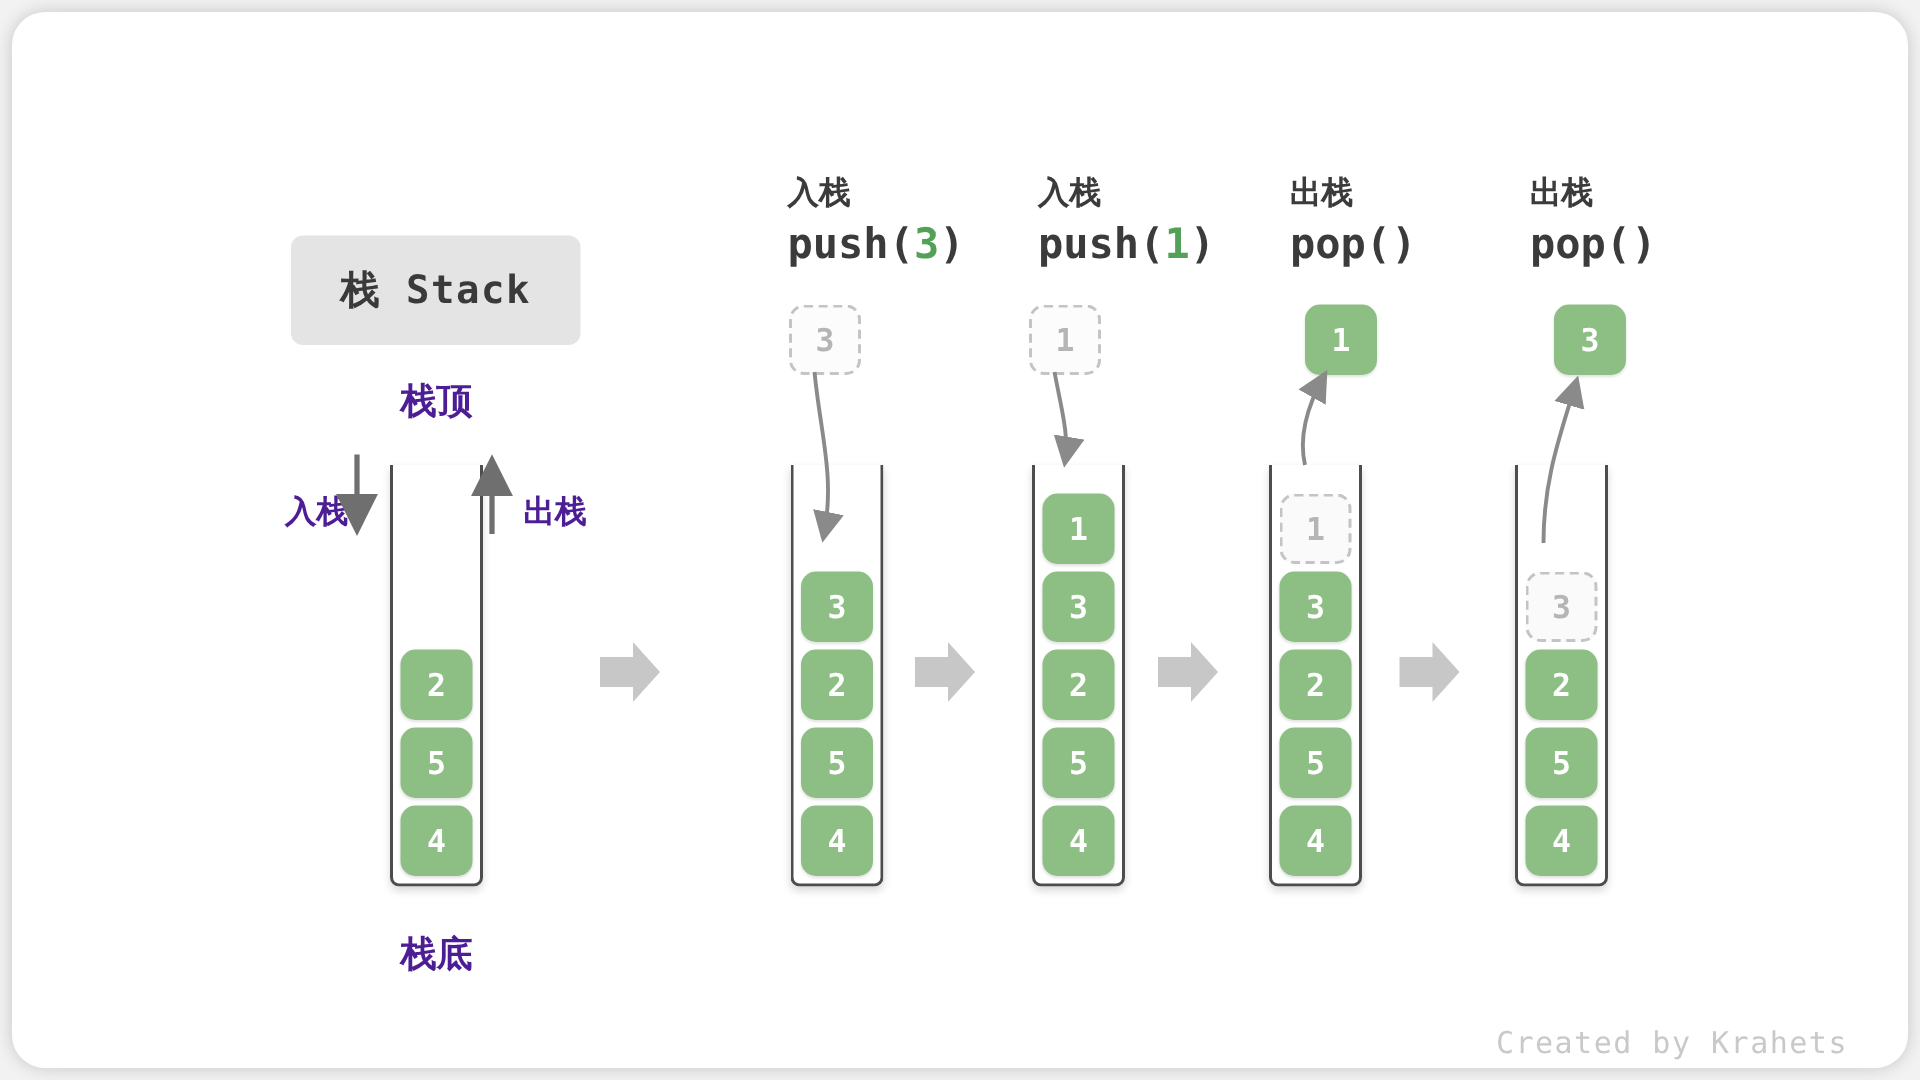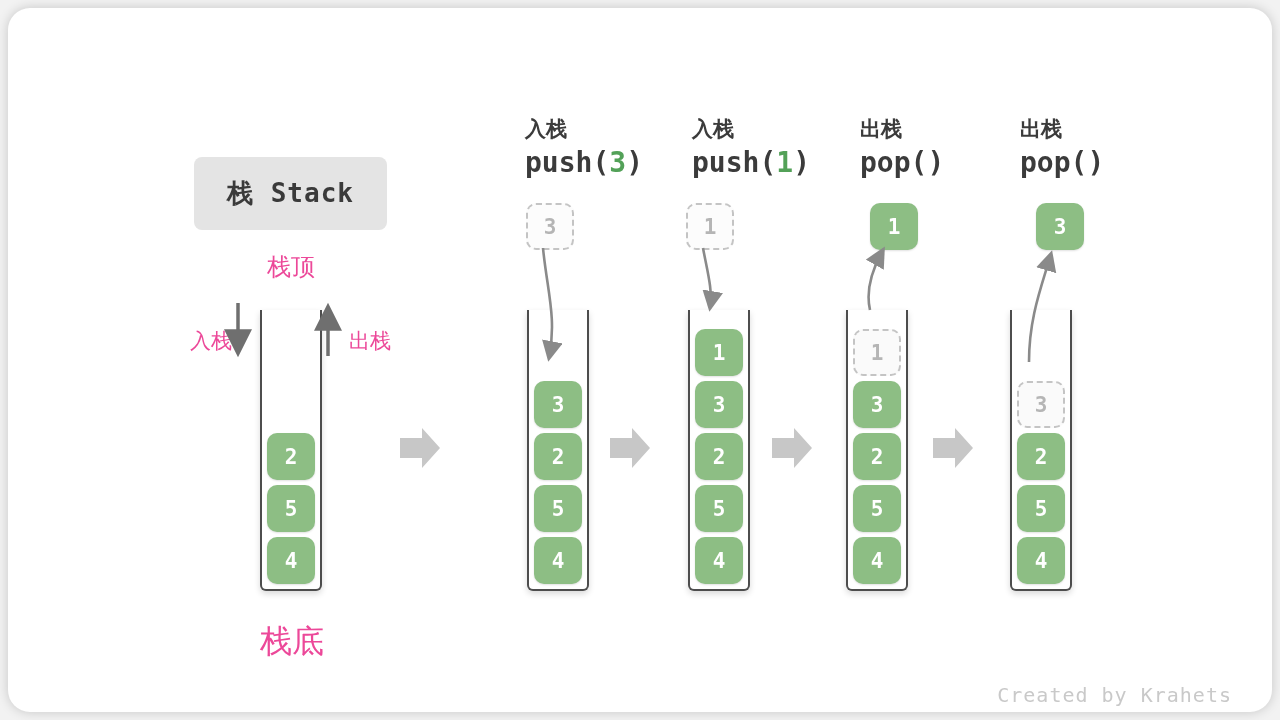--- a/index.html
+++ b/index.html
@@ -19,25 +19,25 @@
 
   .title-box {
     left:186px; top:113px; width:193px; height:73px;
     background:#e4e4e4; border-radius:8px;
     display:flex; align-items:center; justify-content:center;
     font-family:"DejaVu Sans Mono", monospace;
     font-size:26px; font-weight:bold; color:#3a3a3a; letter-spacing:1px;margin-top:36px;
   }
 
   .cn-label {
-    font-size:22px; font-weight:normal; color:#ec4899;
+    font-size:22px; font-weight:bold; color:#4c1d95;
     white-space:nowrap;
   }
   .top-label    { left:252px; top:243px; width:62px; text-align:center; font-size:24px; }
-  .bottom-label { left:252px; top:612px; width:62px; text-align:center; font-size:32px; }
+  .bottom-label { left:252px; top:612px; width:62px; text-align:center; font-size:24px; }
   .push-label   { left:182px; top:319px; font-size:21px; }
   .pop-label    { left:341px; top:319px; font-size:21px; }
 
   .stack-container {
     top:302px; width:62px; height:281px;
     background:#ffffff;
     border-left:2px solid #4d4d4d;
     border-right:2px solid #4d4d4d;
     border-bottom:2px solid #4d4d4d;
     border-radius:0 0 6px 6px;

